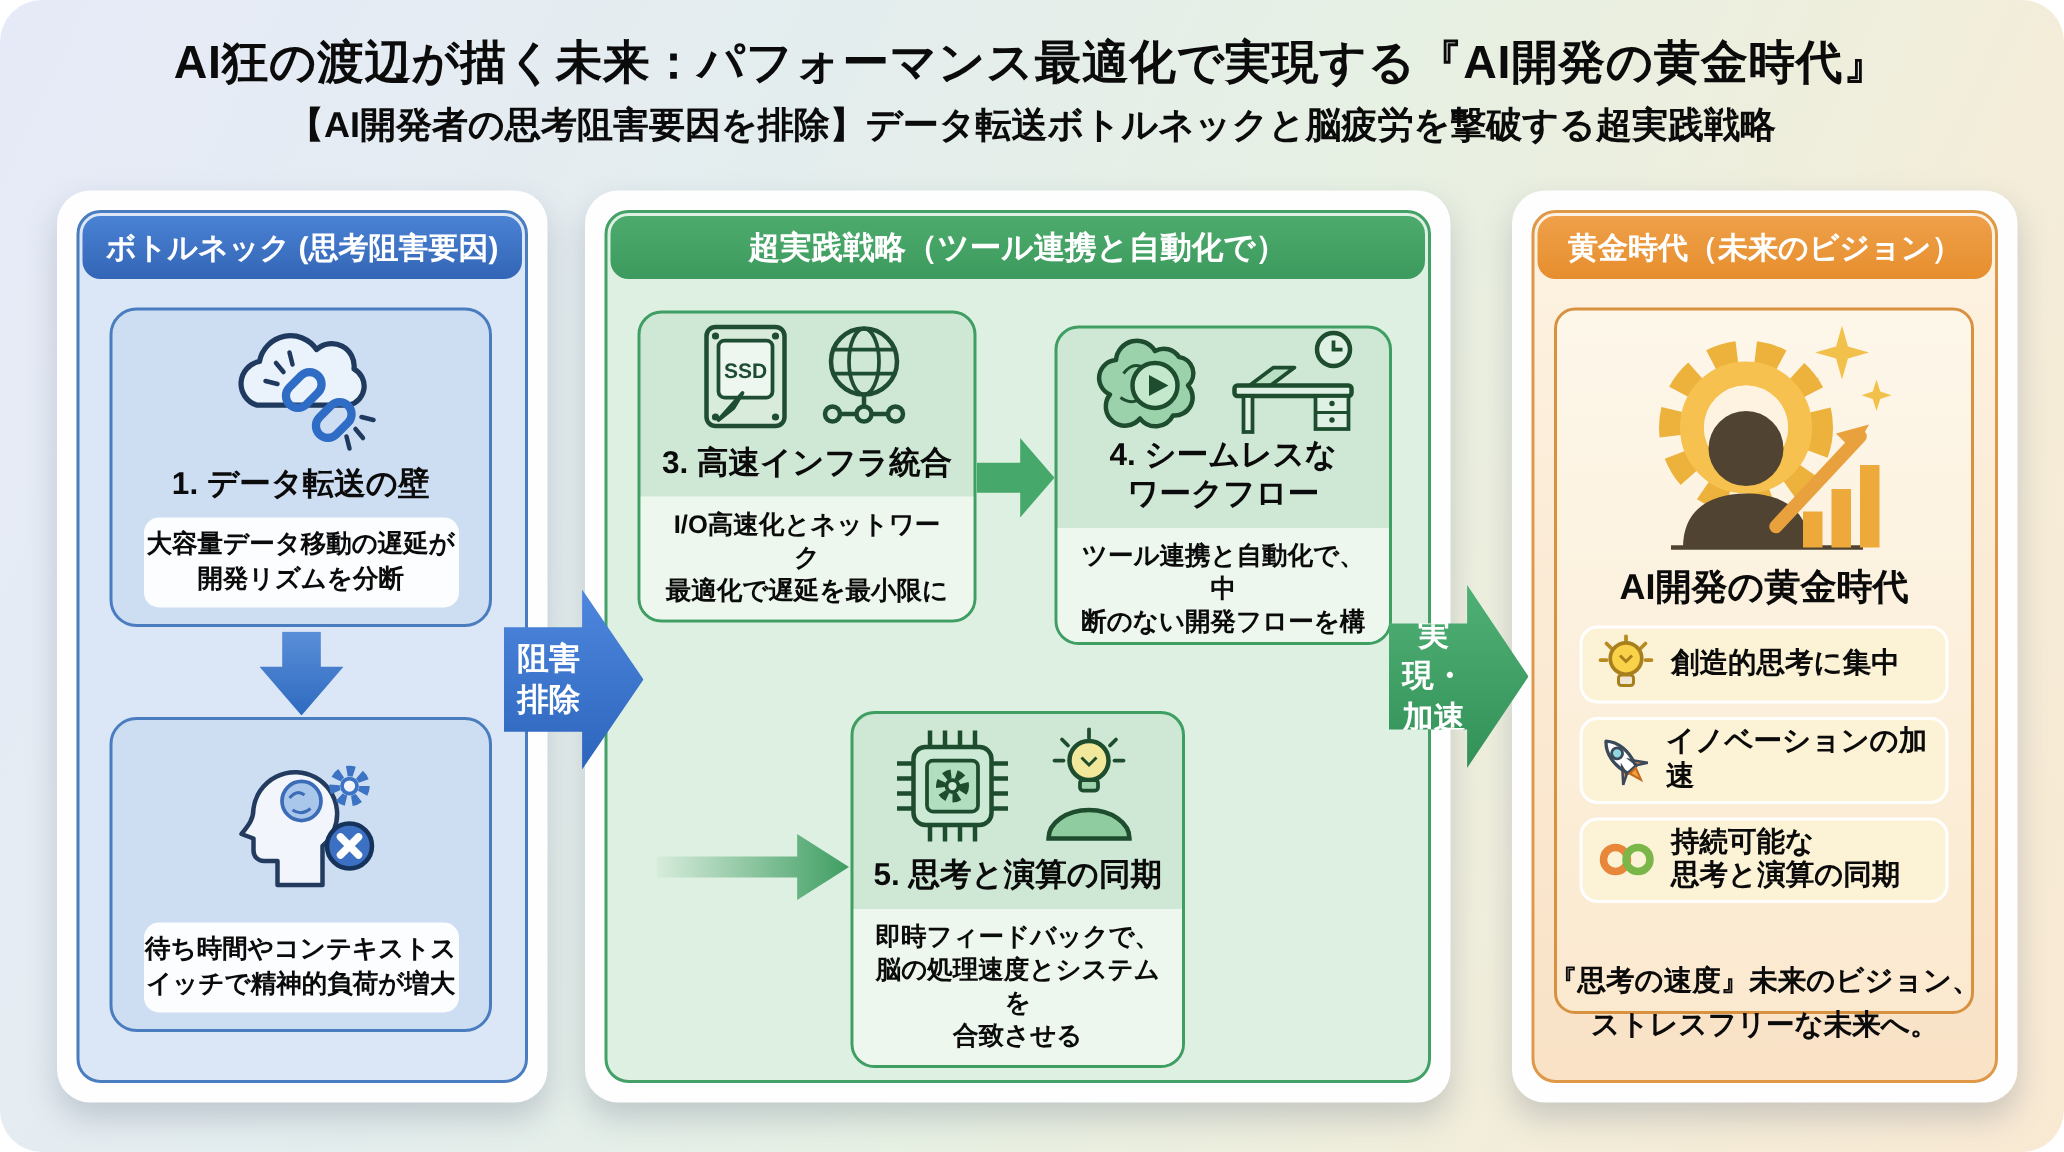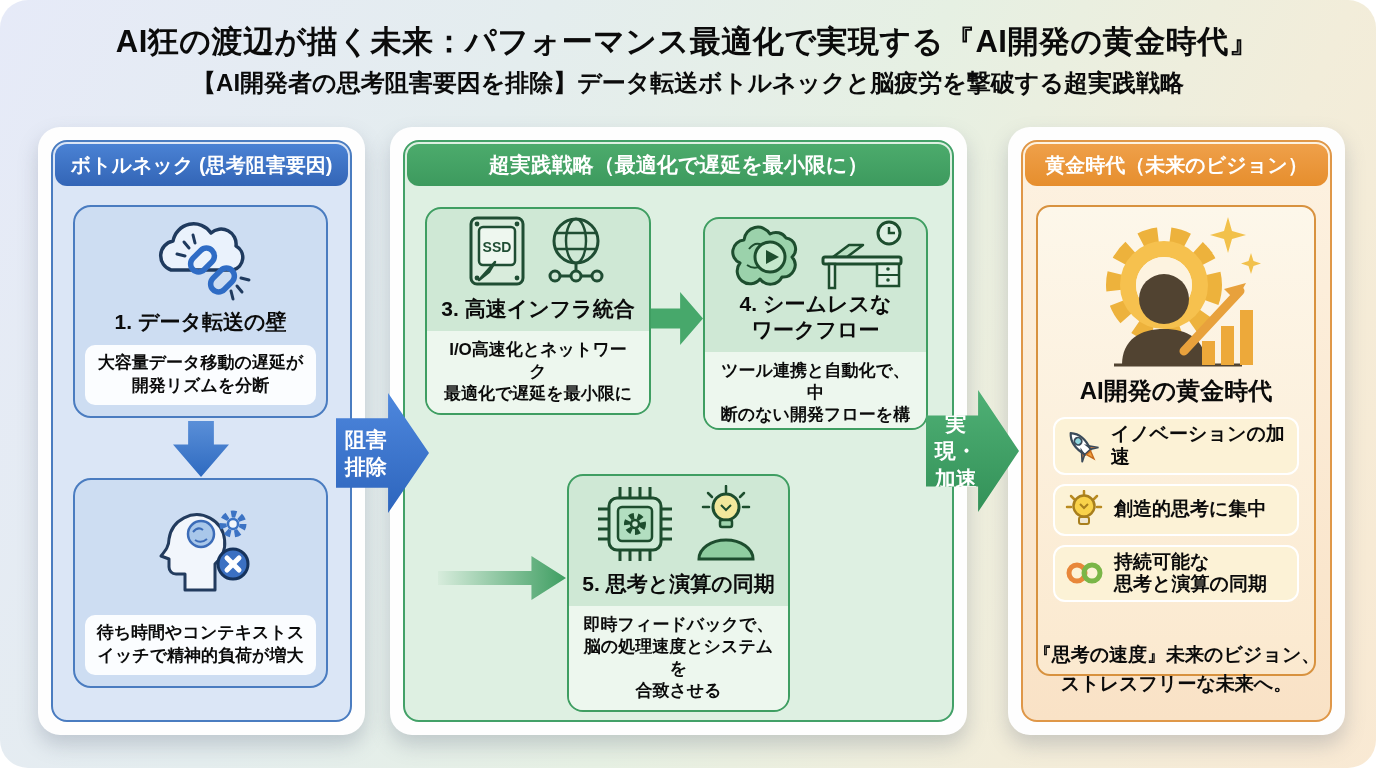--- a/index.html
+++ b/index.html
@@ -27,21 +27,21 @@
     color:#fff;font-weight:800;border-radius:12px;margin:2px;white-space:nowrap;}
   .panel-header.blue{background:linear-gradient(180deg,#4a82d4,#3365b6);font-size:20px;}
   .panel-header.green{background:linear-gradient(180deg,#4cab6c,#3d9a5e);font-size:21px;}
   .panel-header.orange{background:linear-gradient(180deg,#efa04a,#e68e2d);font-size:20px;}
   .pre{white-space:pre-line;}
   
   .bbox{position:absolute;left:20px;width:255px;border:2px solid #4a7cc0;border-radius:18px;
     background:#cdddf2;display:flex;flex-direction:column;align-items:center;box-sizing:border-box;}
   .bbox .icon-area{display:flex;align-items:center;justify-content:center;flex:1;}
   .btitle{font-size:21px;font-weight:800;margin:0 0 9px;text-align:center;}
-  .bdesc{background:#fbfdff;border-radius:10px;width:231px;margin:0 0 11px;padding:7px 0;
+  .bdesc{background:#fbfdff;border-radius:10px;width:210px;margin:0 0 11px;padding:7px 0;
     font-size:17px;font-weight:700;text-align:center;line-height:1.35;box-sizing:border-box;}
   .down-arrow{position:absolute;left:120px;top:279px;width:56px;height:56px;
     background:linear-gradient(180deg,#5a8fd8,#2e6ac0);
     clip-path:polygon(27% 0,73% 0,73% 42%,100% 42%,50% 100%,0 42%,27% 42%);}
   
   .gbox{position:absolute;border:2px solid #3f9e62;border-radius:16px;background:#cfe8d5;
     overflow:hidden;display:flex;flex-direction:column;box-sizing:border-box;}
   .gbox .icon-area{display:flex;gap:16px;justify-content:center;align-items:center;flex:1;}
   .gtitle{text-align:center;font-size:21px;font-weight:800;margin:0 0 8px;line-height:1.25;}
   .gdesc{background:#edf7ee;padding:8px 14px;font-size:17px;font-weight:700;text-align:center;line-height:1.3;}
@@ -125,21 +125,21 @@
           </svg>
         </div>
         <div class="bdesc pre">待ち時間やコンテキストス
 イッチで精神的負荷が増大</div>
       </div>
     </div>
   </div>
 
   <div class="card mid">
     <div class="panel green">
-      <div class="panel-header green">超実践戦略（最適化で遅延を最小限に）</div>
+      <div class="panel-header green">超実践戦略（ツール連携と自動化で）</div>
 
       <div class="gbox" style="left:20px;top:65px;width:226px;height:208px;">
         <div class="icon-area">
           <svg width="60" height="78" viewBox="0 0 60 78">
             <rect x="4" y="4" width="52" height="66" rx="6" fill="#d9ecdc" stroke="#1f4d33" stroke-width="3"></rect>
             <rect x="12" y="13" width="36" height="38" rx="4" fill="#eef7ef" stroke="#1f4d33" stroke-width="2.5"></rect>
             <text x="30" y="38" font-size="14" font-weight="bold" text-anchor="middle" fill="#1f4d33" font-family="Liberation Sans, sans-serif">SSD</text>
             <circle cx="10" cy="10" r="2.4" fill="#1f4d33"></circle>
               <circle cx="50" cy="10" r="2.4" fill="#1f4d33"></circle>
             <circle cx="10" cy="64" r="2.4" fill="#1f4d33"></circle>
@@ -259,49 +259,49 @@
           <rect x="126" y="134" width="13" height="24" fill="#eda93a"></rect>
           <rect x="145" y="119" width="13" height="39" fill="#eda93a"></rect>
           <rect x="164" y="103" width="13" height="55" fill="#eda93a"></rect>
           <path d="M108 144 L164 84" stroke="#e8a13c" stroke-width="9" stroke-linecap="round"></path>
           <path d="M170 76 L148 82 L160 94 Z" fill="#e8a13c"></path>
         </svg>
         <div class="gold-title">AI開発の黄金時代</div>
 
         <div class="benefit">
           <svg width="40" height="40" viewBox="0 0 40 40">
+            <g stroke="#b98a20" stroke-width="2.5" stroke-linecap="round">
+              <line x1="20" y1="1" x2="20" y2="5"></line>
+                <line x1="7" y1="6" x2="10" y2="9"></line>
+              <line x1="33" y1="6" x2="30" y2="9"></line>
+                <line x1="3" y1="17" x2="7" y2="17"></line>
+              <line x1="37" y1="17" x2="33" y2="17"></line>
+            </g>
+            <circle cx="20" cy="16" r="10.5" fill="#f9d24a" stroke="#a87f1d" stroke-width="2.5"></circle>
+            <path d="M16 14 l4 4 l4 -4" fill="none" stroke="#a87f1d" stroke-width="2"></path>
+            <rect x="15" y="27" width="10" height="7" rx="2" fill="#efe7d2" stroke="#a87f1d" stroke-width="2"></rect>
+          </svg>
+          <div class="benefit-label pre">創造的思考に集中</div>
+        </div>
+
+        <div class="benefit">
+          <svg width="40" height="40" viewBox="0 0 40 40">
             <g transform="rotate(-42 20 20)">
               <path d="M20 1 C26 7 28 17 24 29 H16 C12 17 14 7 20 1 Z" fill="#ffffff" stroke="#3a4a5a" stroke-width="2.4" stroke-linejoin="round"></path>
               <circle cx="20" cy="13" r="4" fill="#8fd6de" stroke="#3a4a5a" stroke-width="2"></circle>
               <path d="M16 23 L8 33 L15 29 Z" fill="#e8833a" stroke="#3a4a5a" stroke-width="1.8"></path>
               <path d="M24 23 L32 33 L25 29 Z" fill="#e8833a" stroke="#3a4a5a" stroke-width="1.8"></path>
               <path d="M17 30 L20 39 L23 30 Z" fill="#f2a13c" stroke="#c46a1d" stroke-width="1.5"></path>
             </g>
           </svg>
           <div class="benefit-label pre">イノベーションの加速</div>
         </div>
 
         <div class="benefit">
           <svg width="40" height="40" viewBox="0 0 40 40">
-            <g stroke="#b98a20" stroke-width="2.5" stroke-linecap="round">
-              <line x1="20" y1="1" x2="20" y2="5"></line>
-                <line x1="7" y1="6" x2="10" y2="9"></line>
-              <line x1="33" y1="6" x2="30" y2="9"></line>
-                <line x1="3" y1="17" x2="7" y2="17"></line>
-              <line x1="37" y1="17" x2="33" y2="17"></line>
-            </g>
-            <circle cx="20" cy="16" r="10.5" fill="#f9d24a" stroke="#a87f1d" stroke-width="2.5"></circle>
-            <path d="M16 14 l4 4 l4 -4" fill="none" stroke="#a87f1d" stroke-width="2"></path>
-            <rect x="15" y="27" width="10" height="7" rx="2" fill="#efe7d2" stroke="#a87f1d" stroke-width="2"></rect>
-          </svg>
-          <div class="benefit-label pre">創造的思考に集中</div>
-        </div>
-
-        <div class="benefit">
-          <svg width="40" height="40" viewBox="0 0 40 40">
             <circle cx="13" cy="20" r="8" fill="none" stroke="#e8873a" stroke-width="5"></circle>
             <circle cx="28" cy="20" r="8" fill="none" stroke="#7ab648" stroke-width="5"></circle>
           </svg>
           <div class="benefit-label pre">持続可能な
 思考と演算の同期</div>
         </div>
       </div>
 
       <div class="right-footer pre">『思考の速度』未来のビジョン、
 ストレスフリーな未来へ。</div>

